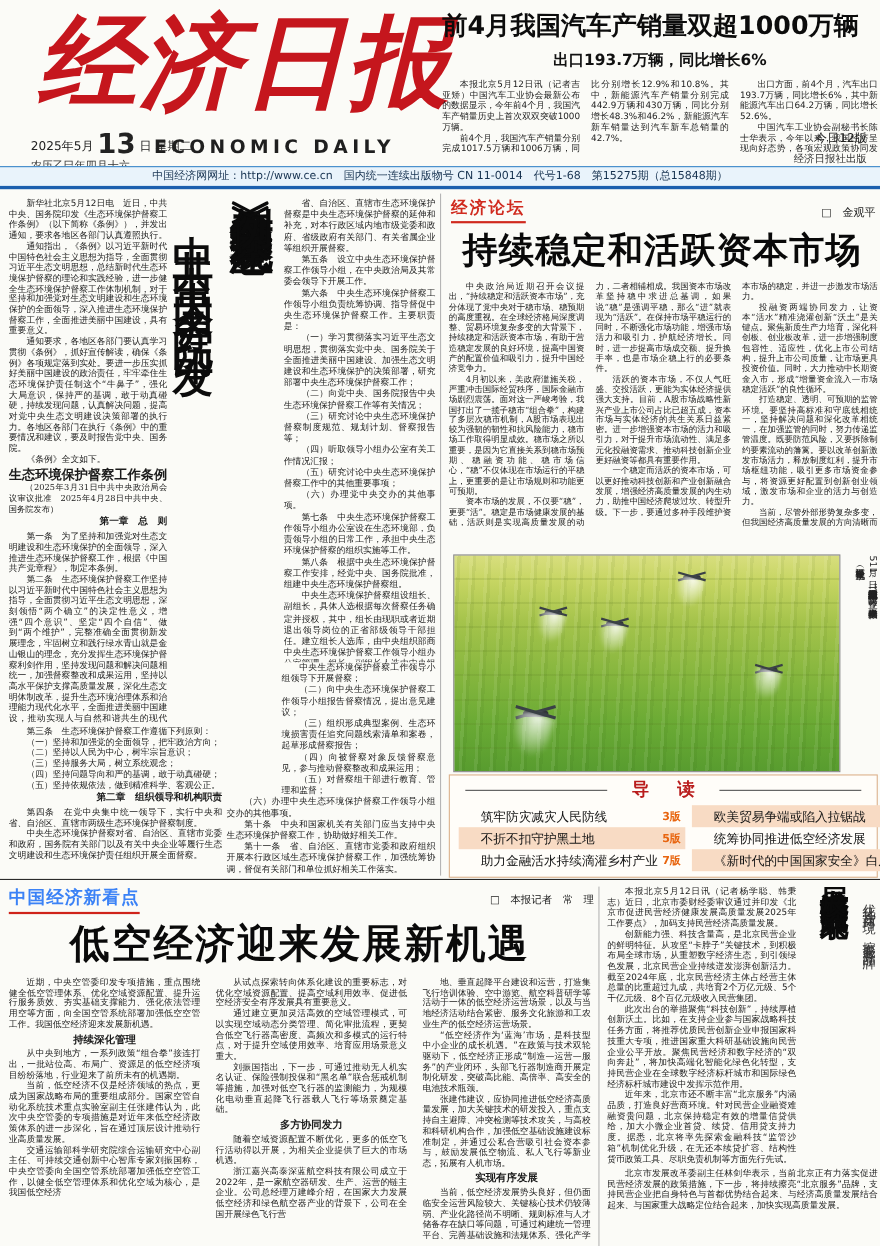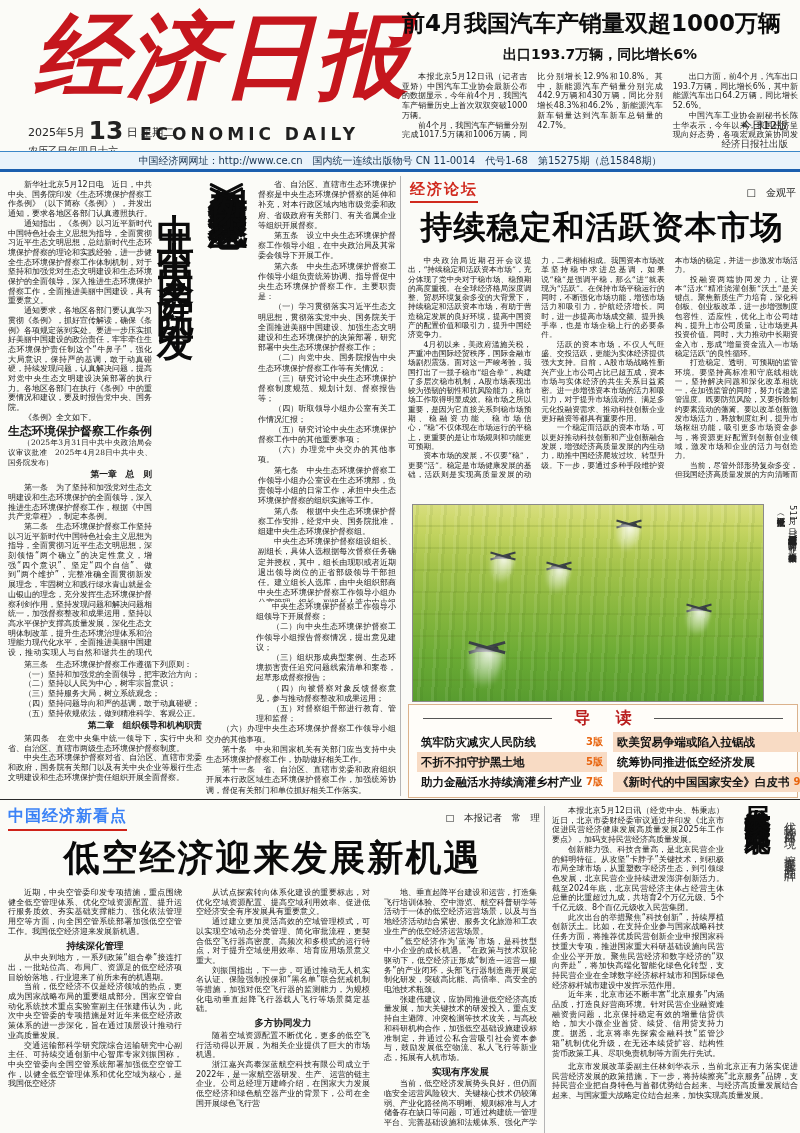--- a/index.html
+++ b/index.html
@@ -73,21 +73,21 @@
   
   .guide{left:408px;top:704px;width:388px;height:92px;border:1px solid #dbb28c;background:#fffdf9;}
   .guide-head{display:flex;align-items:center;height:26px;padding:0 14px;}
   .guide-head .line{flex:1;height:1px;background:#555;}
   .guide-title{margin:0 12px;font-size:16px;font-weight:bold;letter-spacing:10px;color:#b91c1c;text-indent:10px;}
   .guide-body{display:flex;padding:1px 8px;}
   .guide-col{flex:1;display:flex;flex-direction:column;}
   .guide-col + .guide-col{margin-left:6px;}
   .guide-row{display:flex;justify-content:space-between;align-items:center;height:20px;padding:0 4px;margin:0;}
   .guide-row.hl{background:#f8dbc4;}
-  .guide-row .gt{font-size:11.5px;font-weight:bold;color:#141414;white-space:nowrap;overflow:hidden;}
+  .guide-row .gt{font-size:11.5px;font-weight:normal;color:#141414;white-space:nowrap;overflow:hidden;margin-left:16px;}
   .guide-row .gp{font-size:10px;font-weight:bold;color:#e8650f;white-space:nowrap;margin-left:4px;}
   
   .newsview-label{left:8px;top:806px;font-size:16px;font-weight:bold;letter-spacing:1px;color:#3b82f6;
     border-bottom:2px solid #cf231a;padding-bottom:2px;}
   .low-byline{left:410px;top:812px;width:130px;font-size:9.5px;color:#222;text-align:right;}
   .low-headline{left:0px;top:834px;width:545px;text-align:center;font-size:36px;font-weight:bold;
     letter-spacing:2px;color:#0a0a0a;white-space:nowrap;}
   .lowc1{left:8px;top:888px;width:174px;height:240px;overflow:hidden;}
   .lowc2{left:196px;top:888px;width:174px;height:240px;overflow:hidden;}
   .lowc3{left:384px;top:888px;width:153px;height:240px;overflow:hidden;}
@@ -279,21 +279,21 @@
 
   <p class="bp ind">地、垂直起降平台建设和运营，打造集飞行培训体验、空中游览、航空科普研学等活动于一体的低空经济运营场景，以及与当地经济活动结合紧密、服务文化旅游和工农业生产的低空经济运营场景。</p>
       <p class="bp ind">“低空经济作为‘蓝海’市场，是科技型中小企业的成长机遇。”在政策与技术双轮驱动下，低空经济正形成“制造—运营—服务”的产业闭环，头部飞行器制造商开展定制化研发，突破高比能、高倍率、高安全的电池技术瓶颈。</p>
       <p class="bp ind">张建伟建议，应协同推进低空经济高质量发展，加大关键技术的研发投入，重点支持自主避障、冲突检测等技术攻关，与高校和科研机构合作，加强低空基础设施建设标准制定，并通过公私合营吸引社会资本参与，鼓励发展低空物流、私人飞行等新业态，拓展有人机市场。</p>
       <p class="bp sub">实现有序发展</p>
       <p class="bp ind">当前，低空经济发展势头良好，但仍面临安全运营风险较大、关键核心技术仍较薄弱、产业化路径尚不明晰、规则标准与人才储备存在缺口等问题，可通过构建统一管理平台、完善基础设施和法规体系、强化产学研协同，推动低空经济实现安全、高效、可持续发展，助力其成长为国民经济的新增长引擎。</p>
     </div>
 
   <div class="abs bj-col">
 
-  <p class="bp ind">本报北京5月12日讯（经党中央、韩秉志）近日，北京市委财经委审议通过并印发《北京市促进民营经济健康发展高质量发展2025年工作要点》，加码支持民营经济高质量发展。</p>
+  <p class="bp ind">本报北京5月12日讯（记者杨学聪、韩秉志）近日，北京市委财经委审议通过并印发《北京市促进民营经济健康发展高质量发展2025年工作要点》，加码支持民营经济高质量发展。</p>
       <p class="bp ind">创新能力强、科技含量高，是北京民营企业的鲜明特征。从攻坚“卡脖子”关键技术，到积极布局全球市场，从重塑数字经济生态，到引领绿色发展，北京民营企业持续迸发澎湃创新活力。截至2024年底，北京民营经济主体占经营主体总量的比重超过九成，共培育2个万亿元级、5个千亿元级、8个百亿元级收入民营集团。</p>
       <p class="bp ind">此次出台的举措聚焦“科技创新”，持续厚植创新沃土。比如，在支持企业参与国家战略科技任务方面，将推荐优质民营创新企业申报国家科技重大专项，推进国家重大科研基础设施向民营企业公平开放。聚焦民营经济和数字经济的“双向奔赴”，将加快高端化智能化绿色化转型，支持民营企业在全球数字经济标杆城市和国际绿色经济标杆城市建设中发挥示范作用。</p>
       <p class="bp ind">近年来，北京市还不断丰富“北京服务”内涵品质，打造良好营商环境。针对民营企业融资难融资贵问题，北京保持稳定有效的增量信贷供给，加大小微企业首贷、续贷、信用贷支持力度。据悉，北京将率先探索金融科技“监管沙箱”机制优化升级，在无还本续贷扩容、结构性货币政策工具、尽职免责机制等方面先行先试。</p>
     </div>
   <div class="abs bj-vhead">北京加力赋能民营经济发展</div>
   <div class="abs bj-kicker">优化营商环境　擦亮服务品牌</div>
   <div class="abs bj-last">
     <p class="bp ind">北京市发展改革委副主任林剑华表示，当前北京正有力落实促进民营经济发展的政策措施，下一步，将持续擦亮“北京服务”品牌，支持民营企业把自身特色与首都优势结合起来、与经济高质量发展结合起来、与国家重大战略定位结合起来，加快实现高质量发展。</p>
   </div>
 

